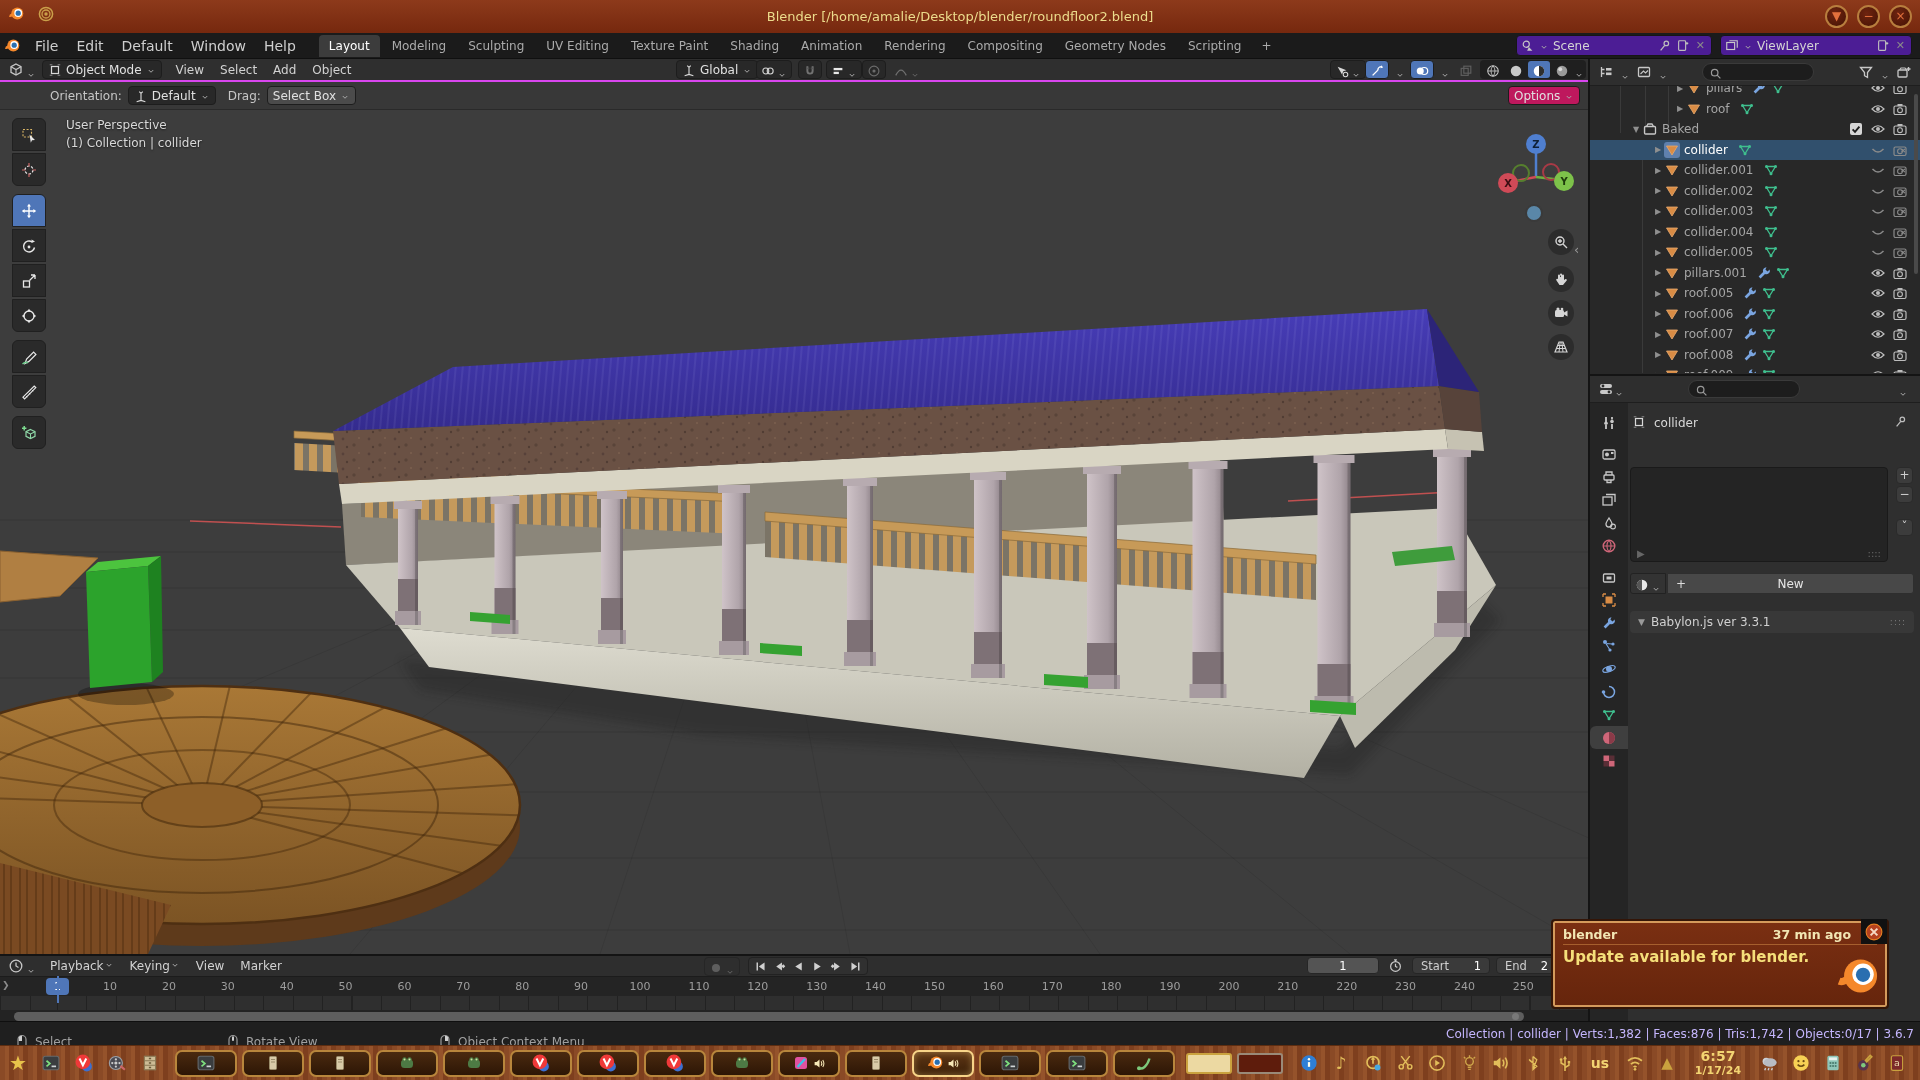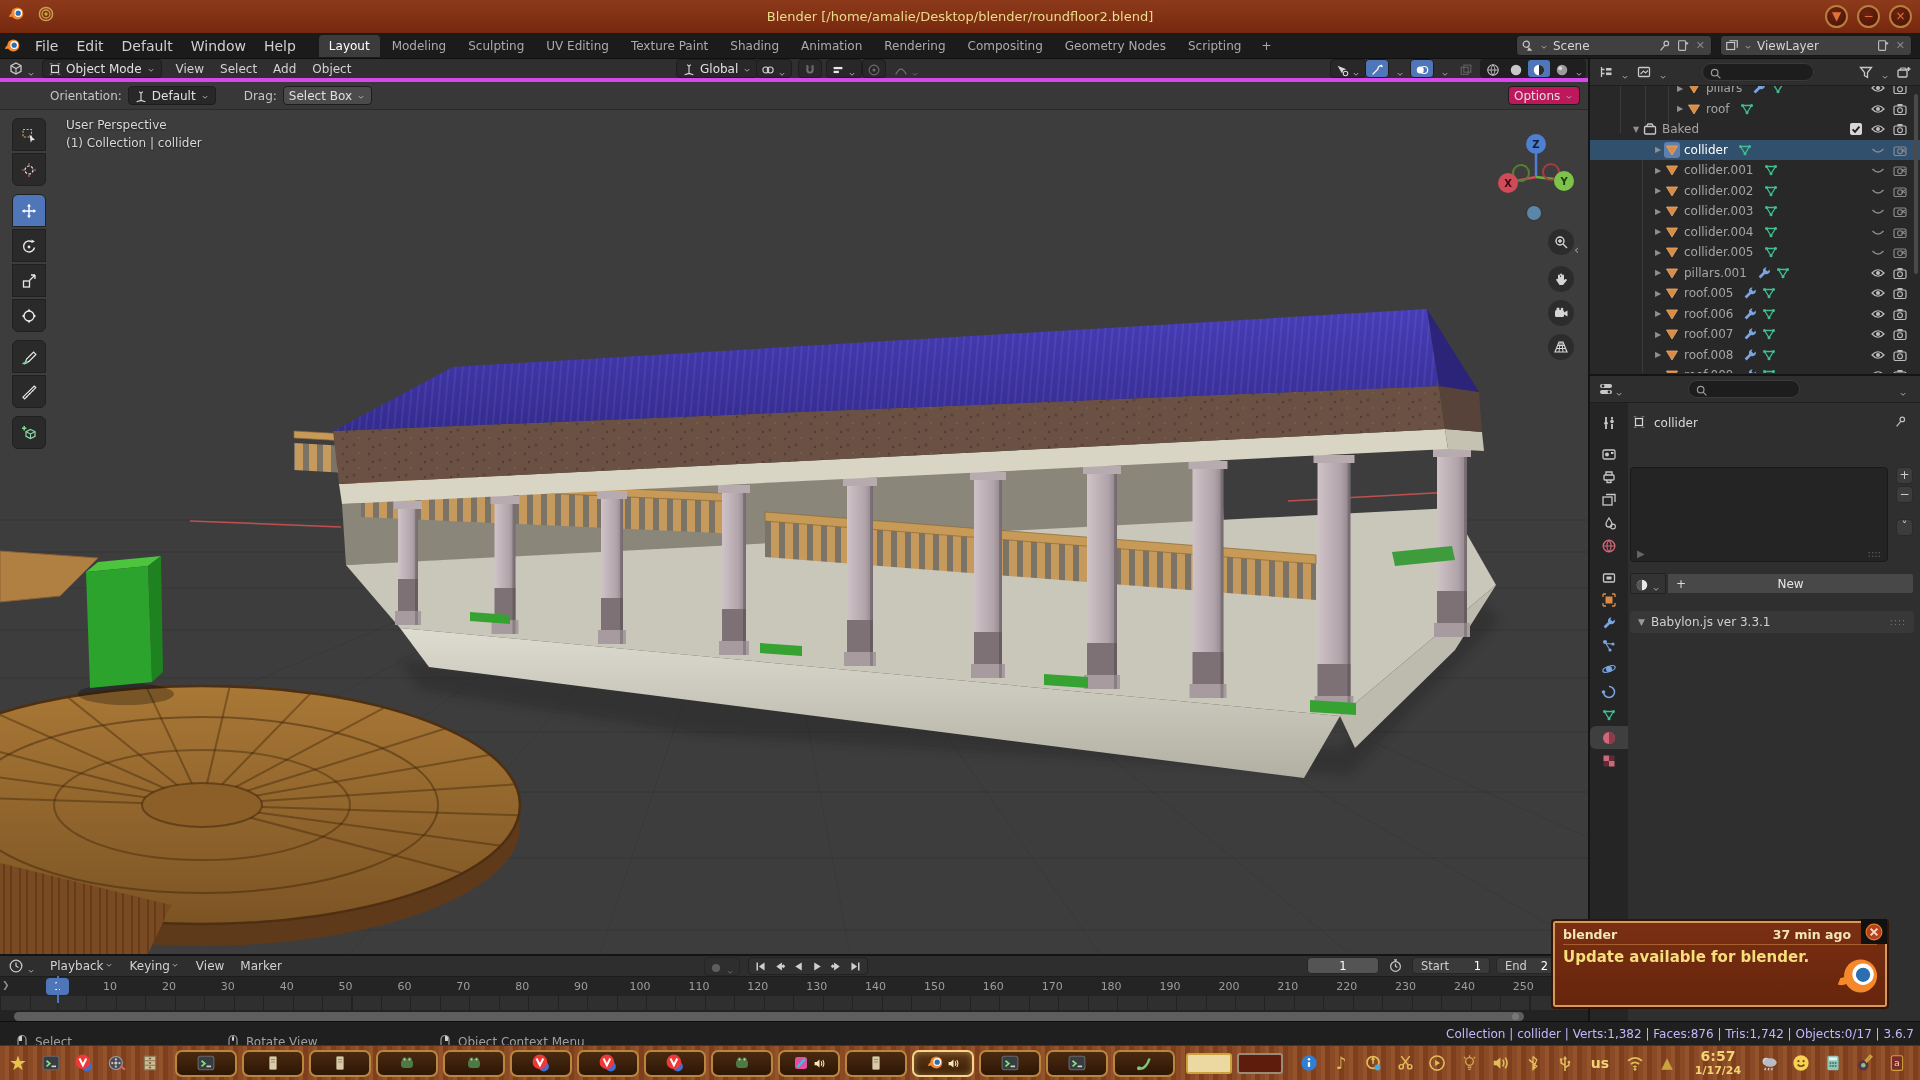--- a/index.html
+++ b/index.html
@@ -9,27 +9,27 @@
   #titlebar{position:absolute;left:0;top:0;width:1920px;height:33px;background:linear-gradient(#8d3a1b,#76280e);display:flex;align-items:center;padding:0 8px}
   #titlebar .title{position:absolute;left:50%;transform:translateX(-50%);color:#ecdc8c;font-size:13px;white-space:nowrap}
   .winbtn{width:23px;height:23px;border-radius:50%;background:radial-gradient(circle at 40% 35%,#6e2410,#451204);border:2px solid #b87e3e;color:#e2703d;font-size:12px;line-height:19px;text-align:center;margin-left:9px;cursor:pointer}
   #titlebar .spacer{flex:1}
   .tb-ico{width:22px;height:22px;margin-right:8px}
   
   #topbar{position:absolute;left:0;top:33px;width:1920px;height:26px;background:#1b1b1b;display:flex;align-items:center;border-bottom:1px solid #101010}
   #topbar .menu-item{color:#cfcfcf;font-size:14px;padding:3px 9px;border-radius:4px;cursor:pointer}
   .ws-tab{color:#ababab;font-size:12px;padding:4px 10px;border-radius:4px 4px 0 0;cursor:pointer;white-space:nowrap}
   .ws-tab.active{background:#3c3c3c;color:#fff}
-  .idblock{position:absolute;top:2px;height:21px;background:#404040;border:1px solid #161616;border-radius:4px;display:flex;align-items:center;color:#d4d4d4;font-size:12px;padding:0 4px;gap:4px}
+  .idblock{position:absolute;top:2px;height:21px;background:#4c1d95;border:1px solid #161616;border-radius:4px;display:flex;align-items:center;color:#d4d4d4;font-size:12px;padding:0 4px;gap:4px}
   .idblock .x{color:#8a8a8a;font-size:11px;padding:0 2px;cursor:pointer}
   .ico16{width:16px;height:16px;display:inline-block;flex:none}
   .ico14{width:14px;height:14px;display:inline-block;flex:none}
   .chev{width:10px;height:10px;display:inline-block}
   
-  #vp-header{position:absolute;left:0;top:59px;width:1588px;height:23px;background:#2f2f2f;display:flex;align-items:center;border-bottom:4px solid #d946ef}
+  #vp-header{position:absolute;left:0;top:59px;width:1588px;height:23px;background:#2f2f2f;display:flex;align-items:center;border-bottom:2px solid #d946ef}
   #vp-header .menu-item,#tl-header .menu-item{color:#d2d2d2;font-size:12px;padding:2px 8px;border-radius:3px;cursor:pointer}
   .dd{background:#282828;border:1px solid #1d1d1d;border-radius:4px;display:flex;align-items:center;gap:4px;color:#e0e0e0;font-size:12px;padding:1px 5px;height:19px;cursor:pointer}
   .tgl{background:#282828;border:1px solid #1d1d1d;border-radius:4px;display:flex;align-items:center;height:19px;padding:1px 4px;gap:2px;cursor:pointer}
   .tgl.on{background:#4f76b8}
   .shadegrp{display:flex;background:#1f1f1f;border-radius:4px;height:19px;align-items:center;padding:0 2px;gap:1px}
   .shadegrp .sbtn{width:22px;height:17px;border-radius:3px;display:flex;align-items:center;justify-content:center;cursor:pointer}
   .shadegrp .sbtn.on{background:#4f76b8}
   #vp-tools{position:absolute;left:0;top:82px;width:1588px;height:28px;background:#383838;display:flex;align-items:center;border-bottom:1px solid #2a2a2a}
   #vp-tools .lbl{color:#c6c6c6;font-size:12px;margin-right:6px}
   
@@ -353,21 +353,21 @@
   <span class="lbl" style="margin-left:50px">Orientation:</span>
   <div class="dd">
     <span class="ico14" id="orient2-ico"><svg viewBox="0 0 16 16" width="14" height="14">
           <path d="M8 13V5M8 13l-5 1.5M8 13l5 1.5M8 5l-2-2m2 2 2-2" stroke="#d8d8d8" fill="none" stroke-width="1.3"></path>
         </svg></span>
     <span>Default</span>
     <span class="chev"><svg viewBox="0 0 16 16" width="10" height="10">
           <path d="M4.5 6.5 8 10l3.5-3.5" stroke="#aaa" fill="none" stroke-width="1.6"></path>
         </svg></span>
   </div>
-  <span class="lbl" style="margin-left:28px">Drag:</span>
+  <span class="lbl" style="margin-left:12px">Drag:</span>
   <div class="dd" style="background:#4b4b4b">
     <span>Select Box</span>
     <span class="chev"><svg viewBox="0 0 16 16" width="10" height="10">
           <path d="M4.5 6.5 8 10l3.5-3.5" stroke="#aaa" fill="none" stroke-width="1.6"></path>
         </svg></span>
   </div>
   <div class="dd" style="position:absolute;left:1508px;background:#be185d">
     <span>Options</span>
     <span class="chev"><svg viewBox="0 0 16 16" width="10" height="10">
           <path d="M4.5 6.5 8 10l3.5-3.5" stroke="#aaa" fill="none" stroke-width="1.6"></path>

